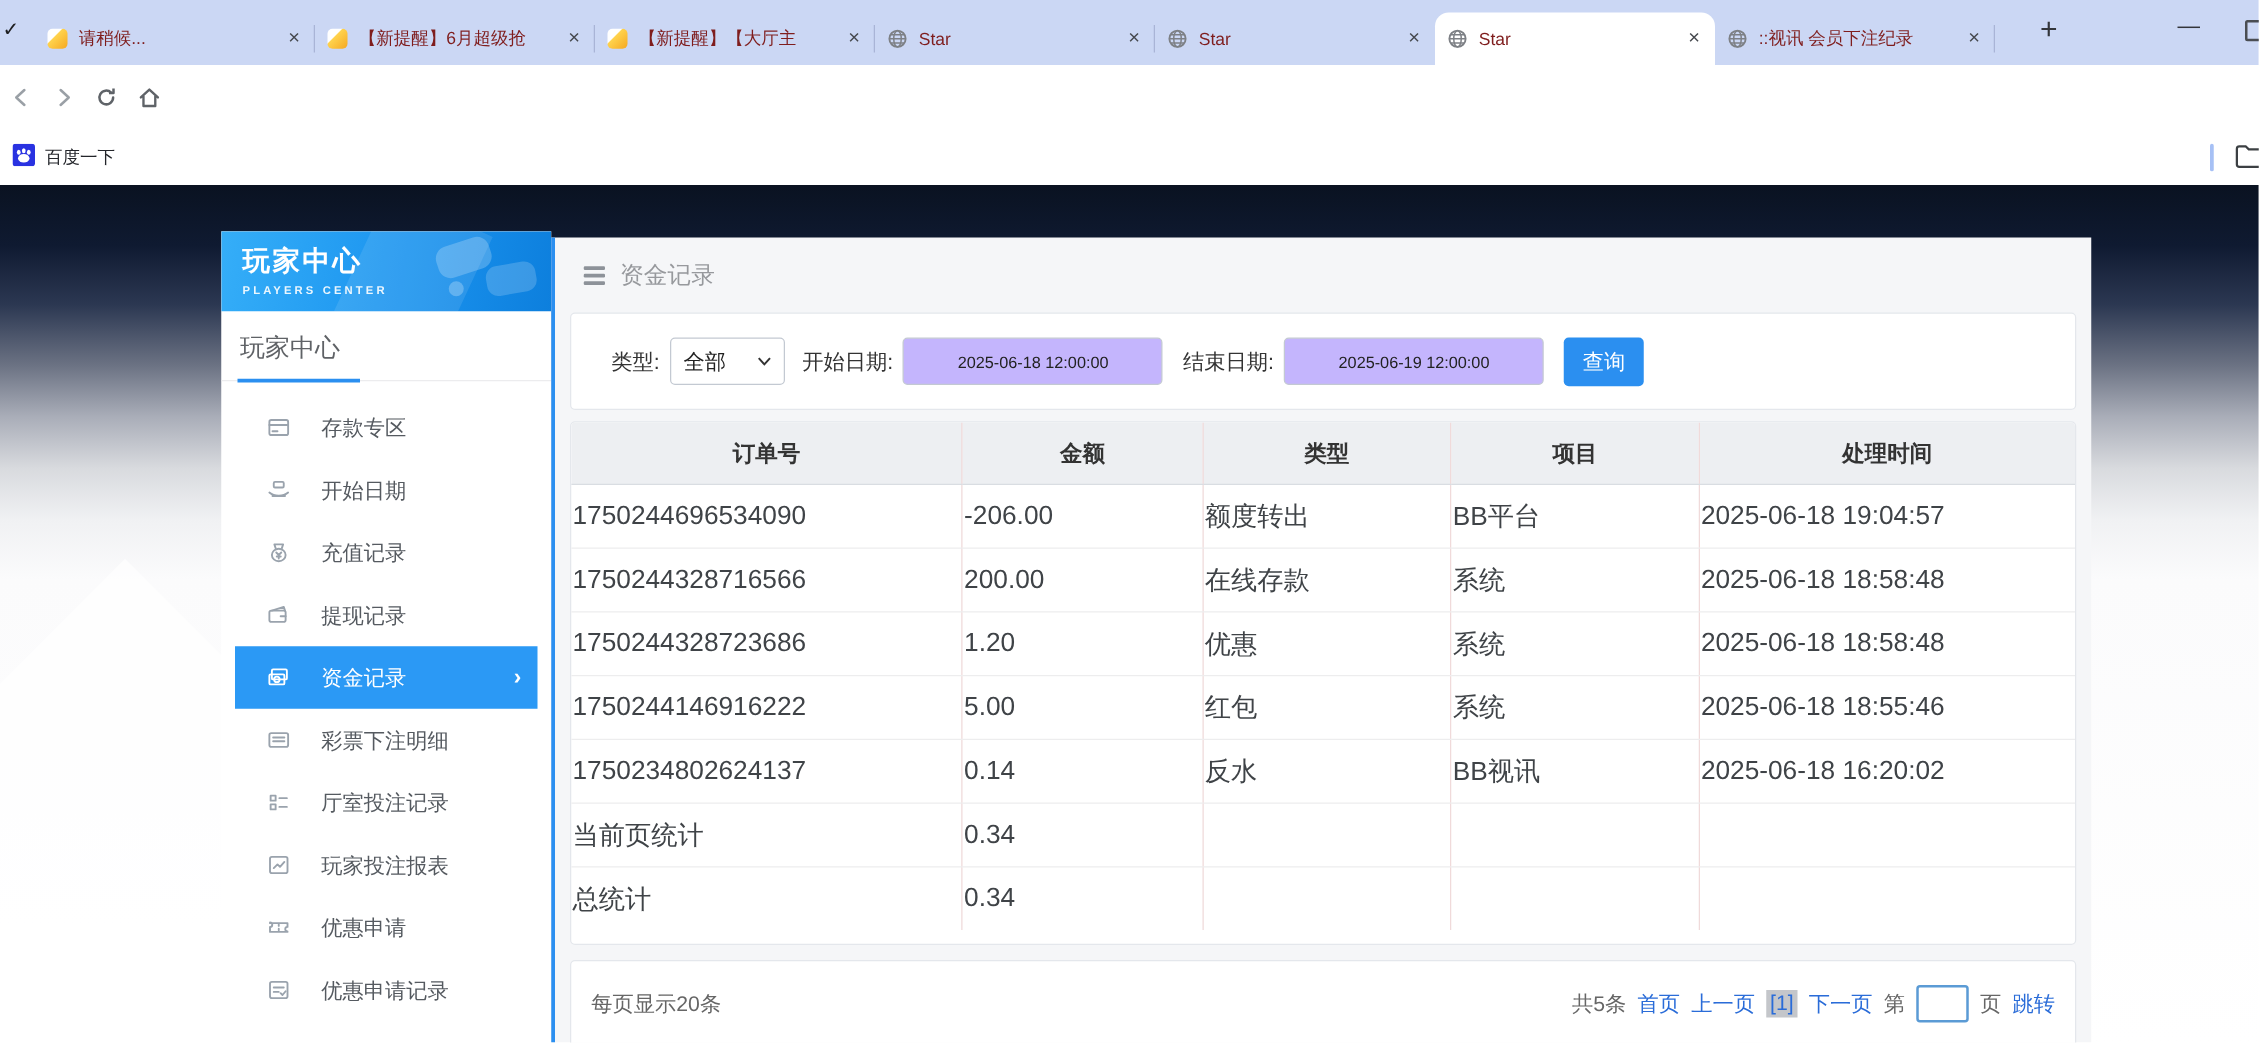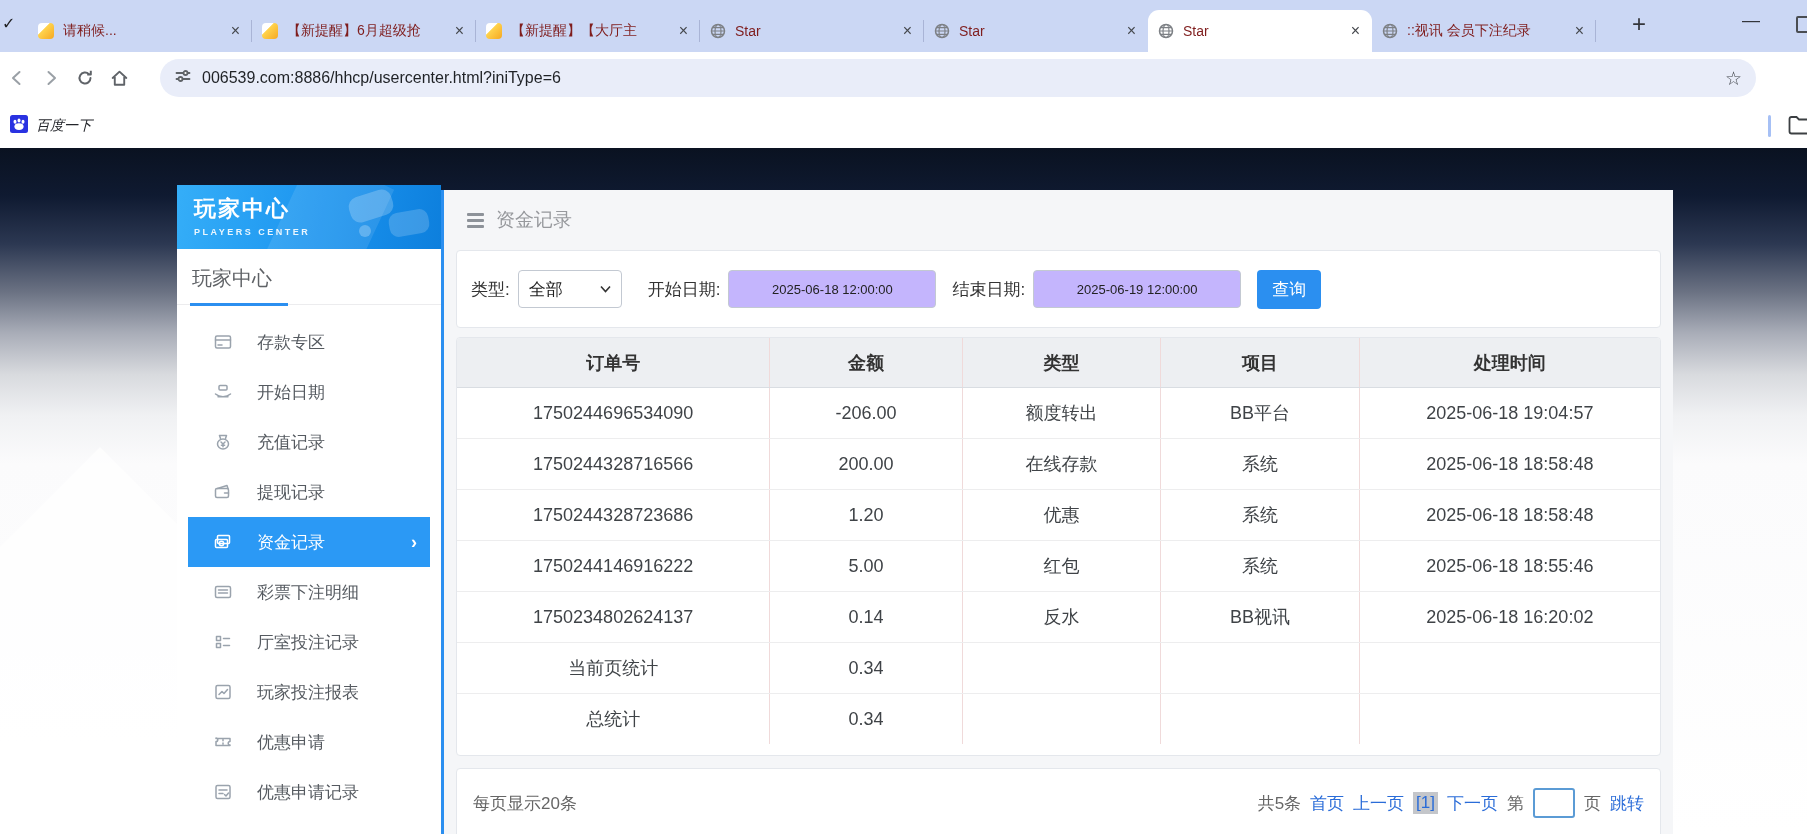--- a/index.html
+++ b/index.html
@@ -57,21 +57,21 @@
   .navbtn svg{display:block;}
   .urlpill{
     margin-left:24px;width:1596px;height:38px;background:#e9edf9;border-radius:19px;
     display:flex;align-items:center;padding:0 14px;box-sizing:border-box;
   }
   .urltext{font-size:16px;color:#1f2226;margin-left:10px;flex:1;white-space:nowrap;overflow:hidden;}
   .starbtn{font-size:19px;color:#41454b;flex:none;cursor:pointer;}
 
   .bookmarksbar{
     position:absolute;left:0;top:104px;width:1807px;height:44px;background:#fff;
-    display:flex;align-items:center;font-style:italic;
+    display:flex;align-items:center;
   }
   .bookmark{display:flex;align-items:center;gap:8px;margin-left:10px;cursor:pointer;}
   .bookmark-label{font-size:14px;color:#23252a;}
   .bm-caret{position:absolute;left:1768px;top:11px;width:3px;height:22px;border-radius:2px;background:#a6c0f5;}
   .bm-folder{position:absolute;left:1788px;top:10px;}
 
   
   .page{
     position:absolute;left:0;top:148px;width:1807px;height:686px;
     background:linear-gradient(180deg,
@@ -133,27 +133,27 @@
   }
   .main-header{
     height:60px;display:flex;align-items:center;gap:12px;padding-left:23px;
   }
   .hamburger{display:inline-flex;flex-direction:column;gap:3px;}
   .hamburger i{display:block;width:17px;height:3px;background:#8d9299;border-radius:1px;}
   .main-title{font-size:19px;color:#97999d;}
 
   .filter-box{
     margin:0 12px;height:78px;background:#fff;border:1px solid #e4e7ec;border-radius:4px;
-    display:flex;align-items:center;padding-left:14px;box-sizing:border-box;
+    display:flex;align-items:center;padding-left:32px;box-sizing:border-box;
   }
   .flabel{font-size:17px;color:#333;margin-right:8px;}
   .fselect{
-    width:104px;height:38px;border:1px solid #c3c9d2;border-radius:4px;background:#fff;
+    width:92px;height:38px;border:1px solid #c3c9d2;border-radius:4px;background:#fff;
     display:flex;align-items:center;padding:0 10px;box-sizing:border-box;
-    font-size:17px;color:#222;margin-right:26px;cursor:pointer;justify-content:space-between;
+    font-size:17px;color:#222;margin-right:14px;cursor:pointer;justify-content:space-between;
   }
   .finput{
     width:208px;height:38px;border:1px solid #c3c9d2;border-radius:4px;background:#c4b5fd;
     font-size:13px;color:#222;text-align:center;box-sizing:border-box;margin-right:16px;
     font-family:"Liberation Sans","DejaVu Sans",sans-serif;
   }
   .search-btn{
     width:64px;height:39px;background:#2b8ff0;border:none;border-radius:4px;color:#fff;
     font-size:17px;cursor:pointer;font-family:inherit;
   }
@@ -162,21 +162,21 @@
     margin:9px 12px 0;background:#fff;border:1px solid #e4e7ec;border-radius:4px;
     overflow:hidden;padding-bottom:11px;
   }
   table.data{width:100%;border-collapse:collapse;}
   table.data th{
     height:47px;background:#edeff2;font-size:18px;font-weight:bold;color:#333;
     border-bottom:1px solid #d9dde2;border-right:1px solid #f0dada;
   }
   table.data th:last-child{border-right:none;}
   table.data td{
-    height:48px;text-align:center;font-size:18px;color:#3f4347;
+    height:48px;text-align:left;font-size:21px;color:#3f4347;
     border-bottom:1px solid #ededee;border-right:1px solid #f0dada;
   }
   table.data td:last-child{border-right:none;}
   table.data tr:last-child td{border-bottom:none;}
   .col-order{width:26%;} .col-amount{width:16%;} .col-type{width:16.5%;}
   .col-item{width:16.5%;} .col-time{width:25%;}
 
   .pagination-box{
     margin:12px 12px 0;height:70px;background:#fff;border:1px solid #e4e7ec;border-radius:4px;
     display:flex;align-items:center;justify-content:space-between;padding:0 16px;box-sizing:border-box;
@@ -281,31 +281,20 @@
       <svg width="20" height="20" viewBox="0 0 20 20">
           <path d="M15.5 10 a5.5 5.5 0 1 1 -1.6 -3.9" fill="none" stroke="#5f6368" stroke-width="2" stroke-linecap="round"></path>
           <path d="M15.8 2.8 v3.6 h-3.6" fill="none" stroke="#5f6368" stroke-width="2" stroke-linejoin="round"></path>
         </svg>
     </span>
     <span class="navbtn">
       <svg width="21" height="21" viewBox="0 0 20 20">
           <path d="M3.5 9.5 L10 3.5 L16.5 9.5 M5.5 8.5 V16 H14.5 V8.5" fill="none" stroke="#5f6368" stroke-width="1.8" stroke-linecap="round" stroke-linejoin="round"></path>
         </svg>
     </span>
-    <div class="urlpill">
-      <span>
-        <svg width="18" height="18" viewBox="0 0 18 18">
-            <path d="M2.5 6 h13 M2.5 12 h13" stroke="#5f6368" stroke-width="1.8" stroke-linecap="round"></path>
-            <circle cx="11.5" cy="6" r="2" fill="#fff" stroke="#5f6368" stroke-width="1.8"></circle>
-            <circle cx="6.5" cy="12" r="2" fill="#fff" stroke="#5f6368" stroke-width="1.8"></circle>
-          </svg>
-      </span>
-      <span class="urltext">006539.com:8886/hhcp/usercenter.html?iniType=6</span>
-      <span class="starbtn">☆</span>
-    </div>
   </div>
 
   <div class="bookmarksbar">
     <span class="bookmark">
       <span>
         <svg width="18" height="18" viewBox="0 0 18 18">
             <rect x="0" y="0" width="18" height="18" rx="2.5" fill="#2932e1"></rect>
             <ellipse cx="9" cy="11.6" rx="4.6" ry="3.4" fill="#fff"></ellipse>
             <ellipse cx="5" cy="6.8" rx="1.5" ry="2" fill="#fff"></ellipse>
             <ellipse cx="9" cy="5.6" rx="1.5" ry="2" fill="#fff"></ellipse>

